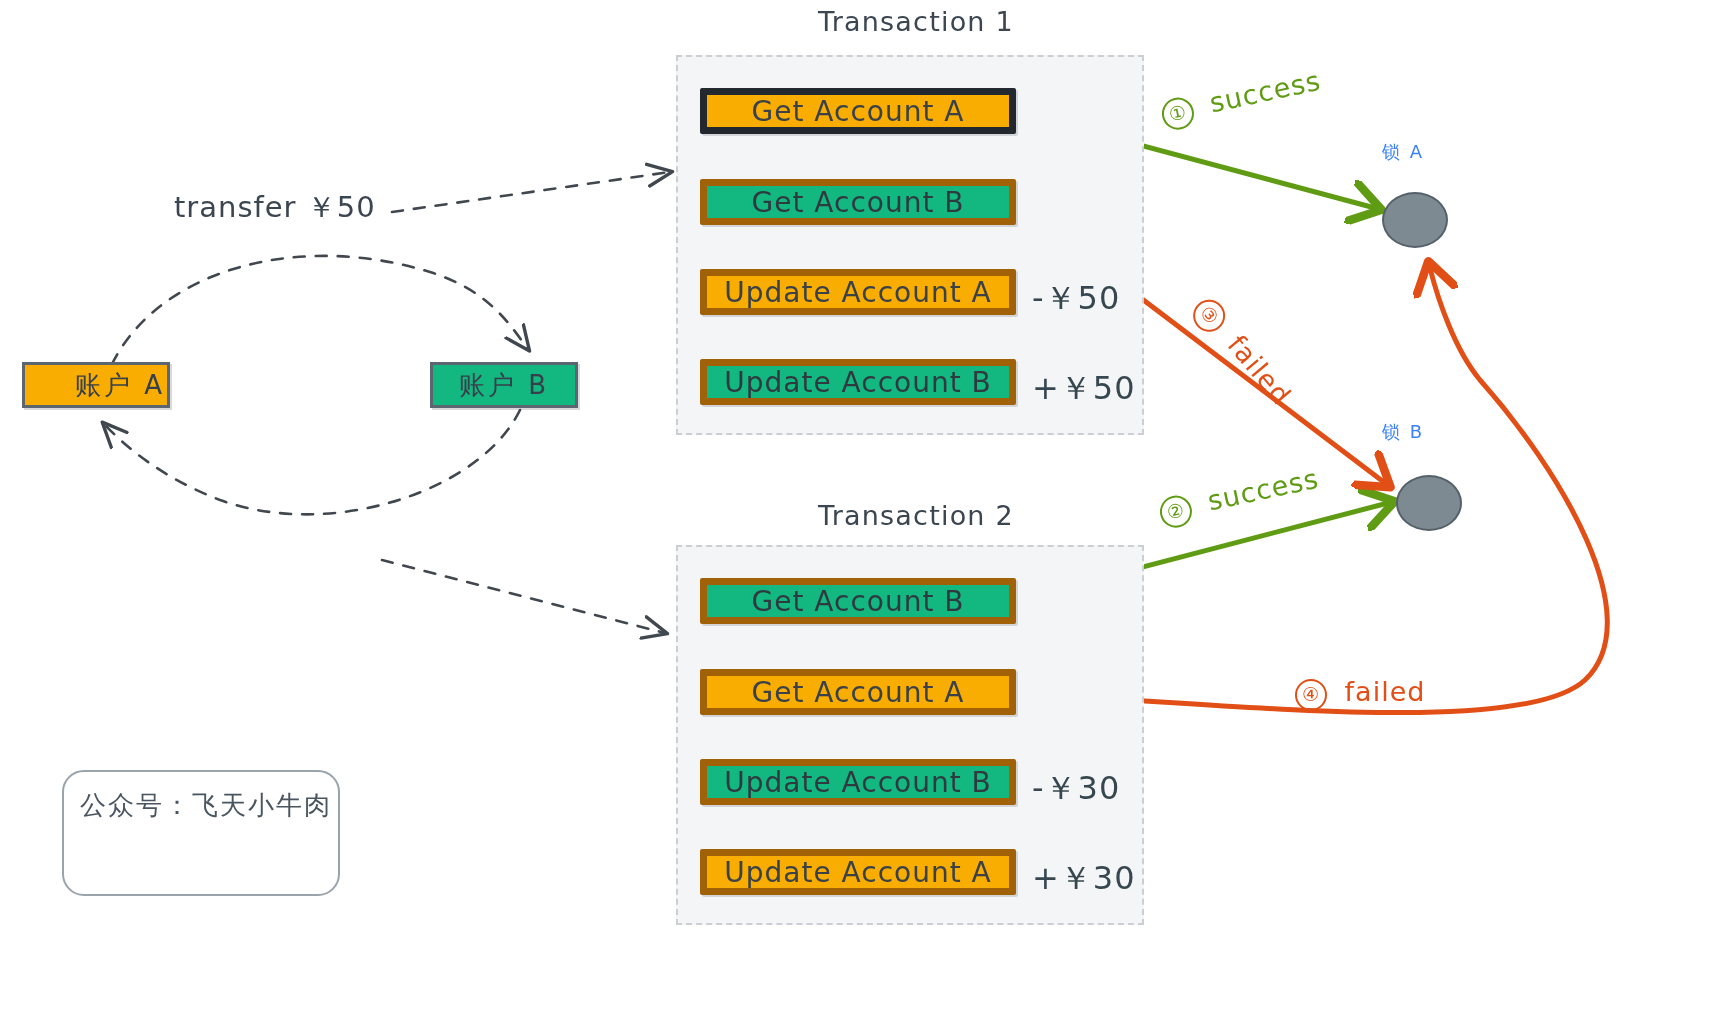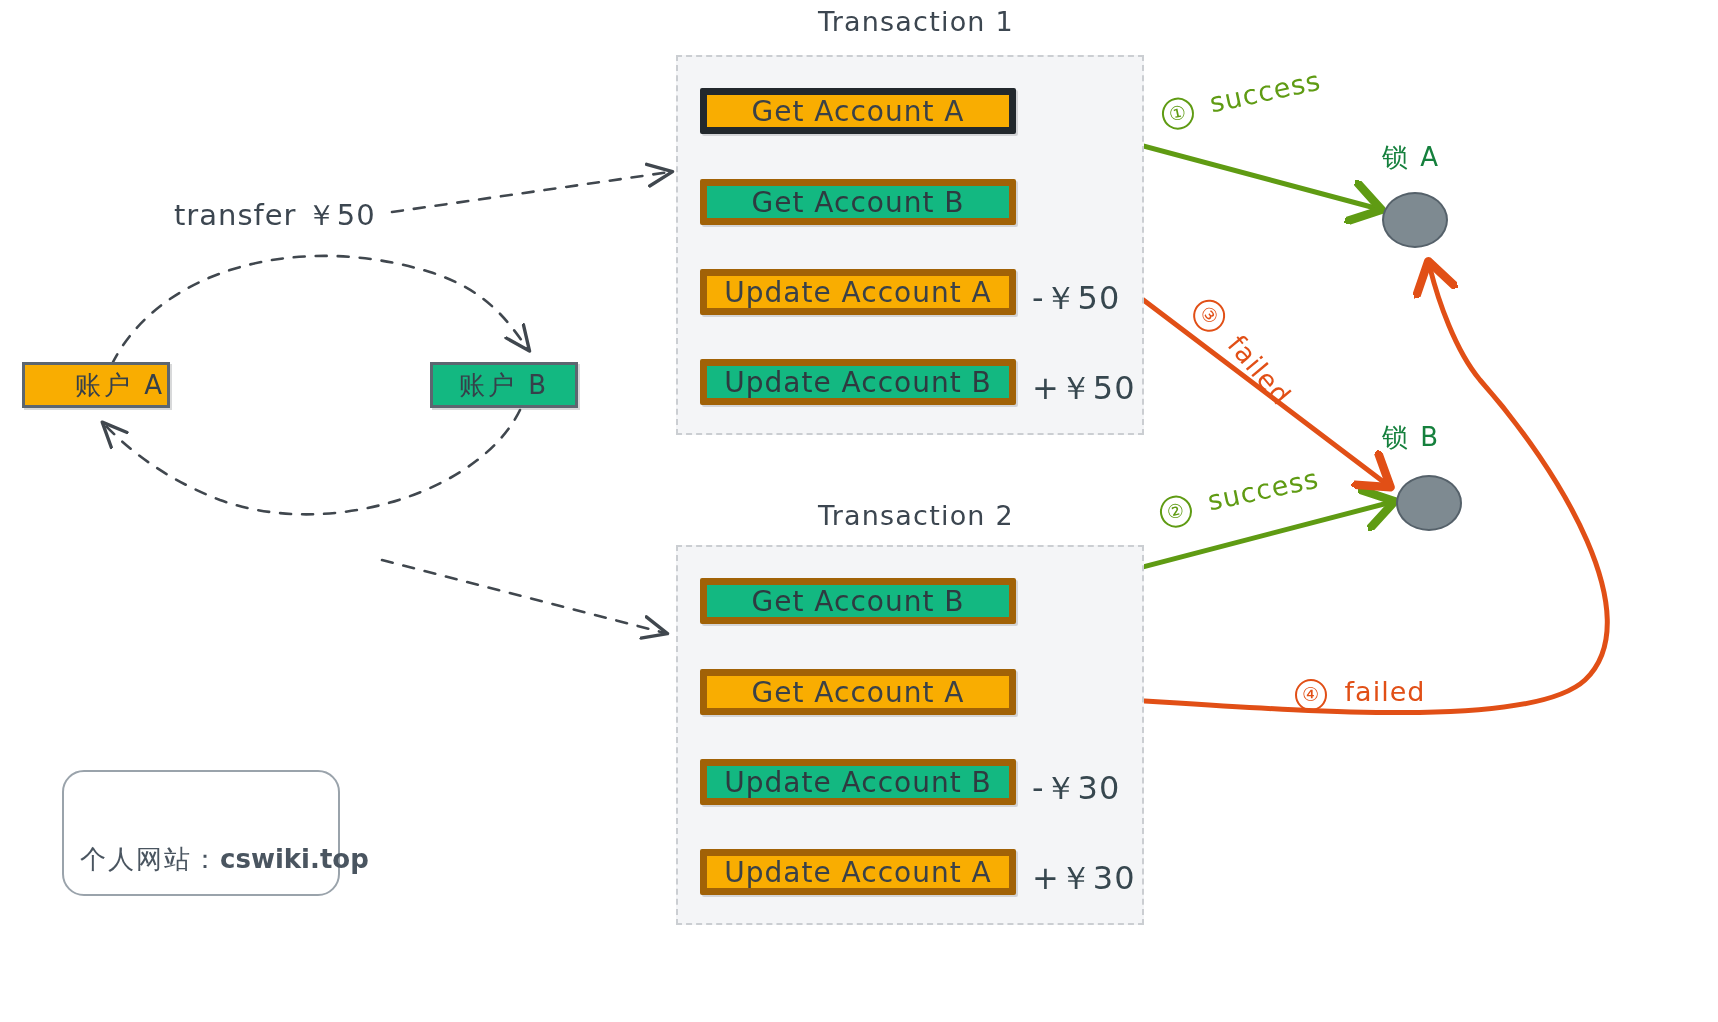--- a/index.html
+++ b/index.html
@@ -40,22 +40,22 @@
     font-size: 32px;
     color: #37474f;
     letter-spacing: 1px;
   }
   .tx-transfer {
     font-size: 29px;
     color: #3c4650;
     letter-spacing: 1px;
   }
   .tx-lock {
-    font-size: 26px;
-    color: #15803d;
+    font-size: 18px;
+    color: #3b82f6;
     letter-spacing: 2px;
   }
   .tx-green {
     color: #5f9b13;
     font-size: 27px;
     letter-spacing: 1px;
   }
   .tx-red {
     color: #e14f16;
     font-size: 27px;
@@ -181,21 +181,21 @@
     <path d="M1016,694 C1200,700 1520,740 1585,680 C1650,618 1560,470 1480,380 C1455,350 1438,300 1430,268" fill="none" stroke="#e14f16" stroke-width="5" stroke-linecap="round" marker-end="url(#redArrow)"></path>
   </svg>
 
   <div class="acct orange" style="left:22px; top:362px; width:148px; height:46px;">
     <span>账户 A</span>
   </div>
   <div class="acct green" style="left:430px; top:362px; width:148px; height:46px;">
     <span>账户 B</span>
   </div>
 
-  <div class="txt tx-transfer" style="left:174px; top:196px;">transfer ￥50</div>
+  <div class="txt tx-transfer" style="left:174px; top:188px;">transfer ￥50</div>
 
   <div class="txt tx-title" style="left:818px; top:6px;">Transaction 1</div>
   <div class="group-frame" style="left:676px; top:55px; width:468px; height:380px;"></div>
 
   <div class="step orange dark-border" style="left:700px; top:88px; width:316px; height:46px;">
     <span>Get Account A</span>
   </div>
   <div class="step green" style="left:700px; top:179px; width:316px; height:46px;">
     <span>Get Account B</span>
   </div>
@@ -248,18 +248,18 @@
     <span class="circ" style="border:2px solid #e14f16; width:28px; height:28px; line-height:26px; font-size:19px;">③</span>
     <span style="margin-left:8px;">failed</span>
   </div>
 
   <div class="txt tx-red" style="left:1295px; top:676px;">
     <span class="circ" style="border:2px solid #e14f16; width:28px; height:28px; line-height:26px; font-size:19px;">④</span>
     <span style="margin-left:8px;">failed</span>
   </div>
 
   <div class="sig-card" style="left:62px; top:770px; width:278px; height:126px;">
-    <div class="txt tx-sig" style="left:16px; top:70px;">
-      <span>个人网站：</span><b>cswiki.top</b>
+    <div class="txt tx-sig" style="left:16px; top:16px;">
+      <span>公众号：</span><span>飞天小牛肉</span>
     </div>
   </div>
 
 </div>
 
 </body></html>

